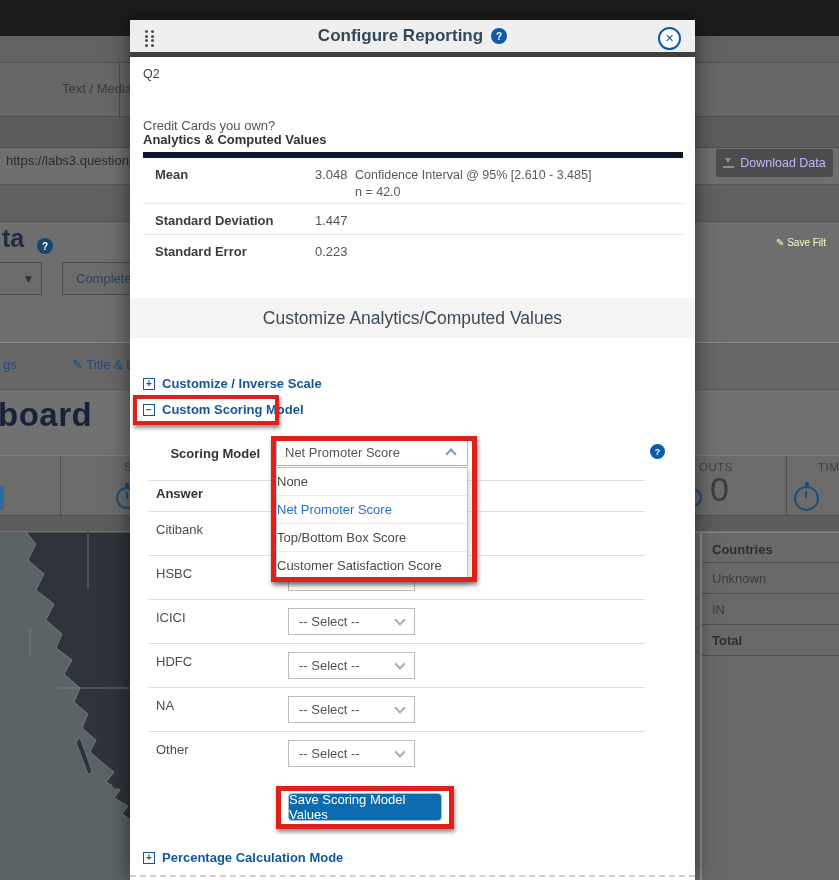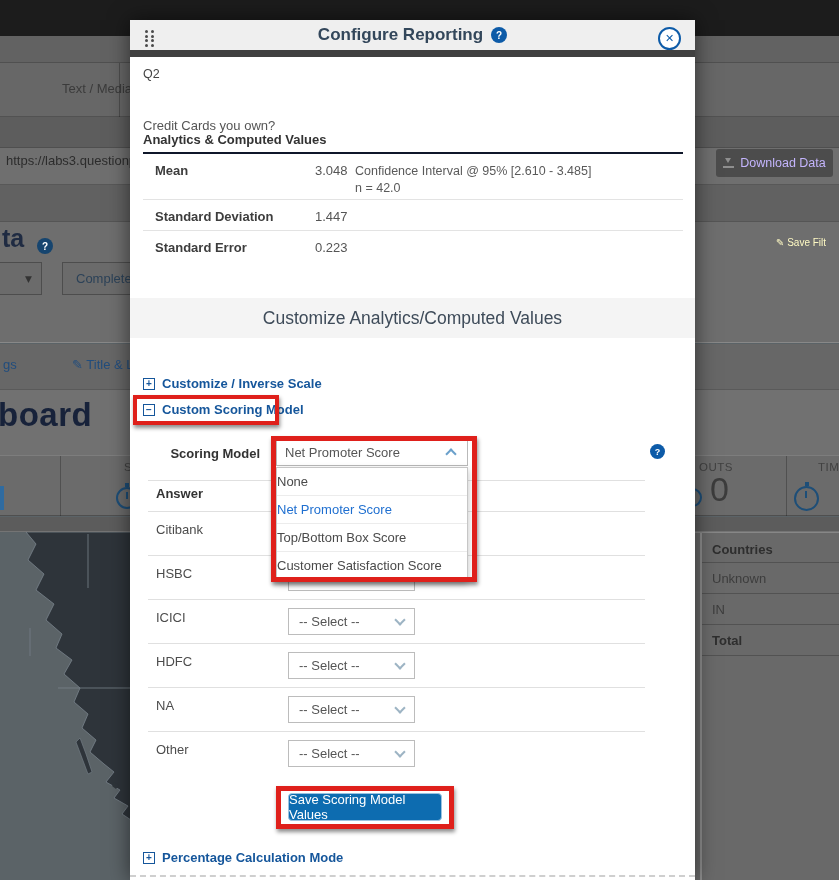--- a/index.html
+++ b/index.html
@@ -54,36 +54,36 @@
   .geo-row{ margin-left:7px; height:31px; line-height:31px; padding-left:10px; font-size:13px;
             color:#3d3d3d; border-bottom:1px solid rgba(0,0,0,.22); }
   .geo-row.bold{ font-weight:bold; color:#2e2e2e; }
   .geo-row.first{ height:30px; line-height:34px; }
   .map{ position:absolute; left:0; top:532px; }
 
   
   .modal{ position:absolute; left:130px; top:20px; width:565px; height:860px; background:#fff;
           box-shadow:0 0 20px rgba(0,0,0,.55); z-index:10; }
   .m-header{ position:absolute; left:0; top:0; width:100%; height:37px; background:#efefef;
-             border-bottom:7px solid #404040; display:flex; align-items:center; justify-content:center; }
+             border-bottom:5px solid #404040; display:flex; align-items:center; justify-content:center; }
   .m-title{ font-size:17px; font-weight:bold; color:#33475b; }
   .help-ic{ display:inline-flex; align-items:center; justify-content:center; width:16px; height:16px;
             border-radius:50%; background:#0d5ba8; color:#fff; font-size:10px; font-weight:bold; }
   .m-header .help-ic{ margin-left:8px; }
   .drag{ position:absolute; left:15px; top:10px; width:11px; height:17px; display:grid;
          grid-template-columns:3px 3px; grid-auto-rows:3px; gap:1.5px 3px; }
   .drag i{ background:#4a4a4a; border-radius:50%; }
   .close-btn{ position:absolute; right:14px; top:7px; width:23px; height:23px; border:2px solid #0d5ba8;
               border-radius:50%; background:#fff; color:#0d5ba8; font-size:11px; font-weight:bold;
               display:flex; align-items:center; justify-content:center; }
   .q-code{ left:13px; top:47px; font-size:12.5px; color:#444; }
   .q-text{ left:13px; top:98px; font-size:13px; color:#555; }
   .analytics-h{ left:13px; top:112px; font-size:13px; font-weight:bold; color:#333; }
 
-  .stats{ left:13px; top:132px; width:540px; border-top:2px solid #0f172a; }
+  .stats{ left:13px; top:132px; width:540px; border-top:6px solid #0f172a; }
   .stat-row{ position:relative; border-bottom:0; }
   .stat-row + .stat-row{ border-top:1px solid #e3e3e3; }
   .stat-row .lb{ font-size:13px; font-weight:bold; color:#3d3d3d; padding:9px 0 0 12px; }
   .stat-row .val{ position:absolute; left:172px; top:9px; font-size:13px; color:#555; }
   .stat-row .note{ position:absolute; left:212px; top:9px; font-size:12.5px; color:#5a5a5a; line-height:17px; }
   .r1{ height:45px; } .r2{ height:31px; } .r3{ height:30px; }
 
   .cust-band{ left:0; top:278px; width:565px; height:40px; background:#f4f4f4; display:flex;
               align-items:center; justify-content:center; font-size:17.5px; font-weight:normal; color:#3e4b59; }
   .sec-link{ position:absolute; left:13px; display:flex; align-items:center; gap:7px;

